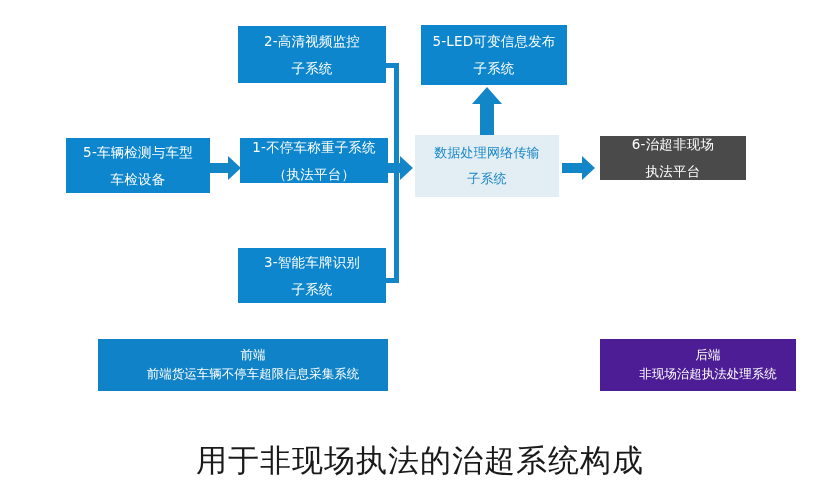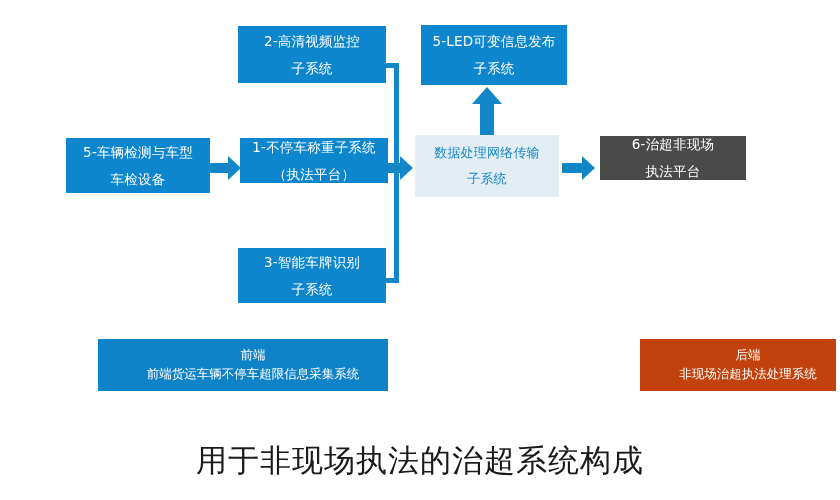--- a/index.html
+++ b/index.html
@@ -56,21 +56,21 @@
     flex-direction: column;
     align-items: center;
     justify-content: center;
     text-align: center;
     line-height: 1.5;
     font-size: 12.5px;
     color: #ffffff;
     padding-left: 20px;
   }
   .band-blue { background: #1083c8; }
-  .band-grey { background: #c2410c; margin-left: 40px; }
+  .band-grey { background: #4c1d95; }
 
   .connector {
     position: absolute;
     background: #1386c8;
   }
   .arrow-svg {
     position: absolute;
     overflow: visible;
   }
   .caption {

